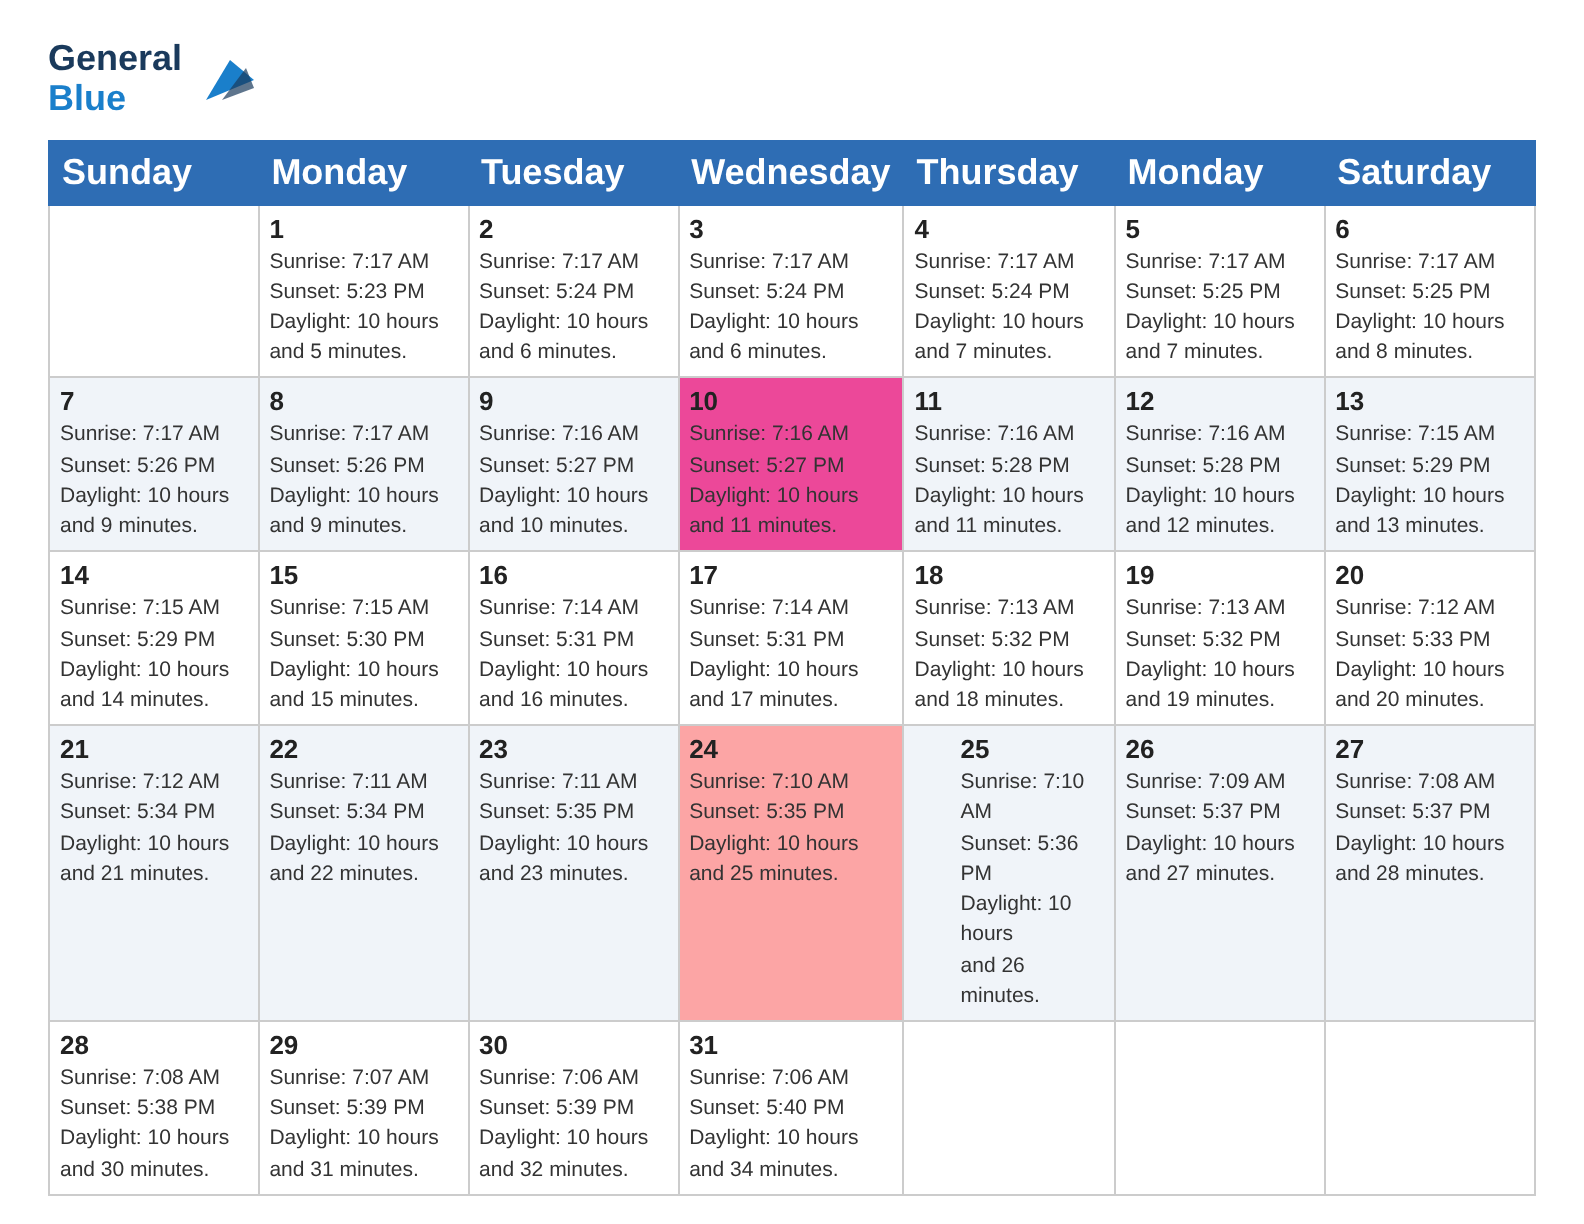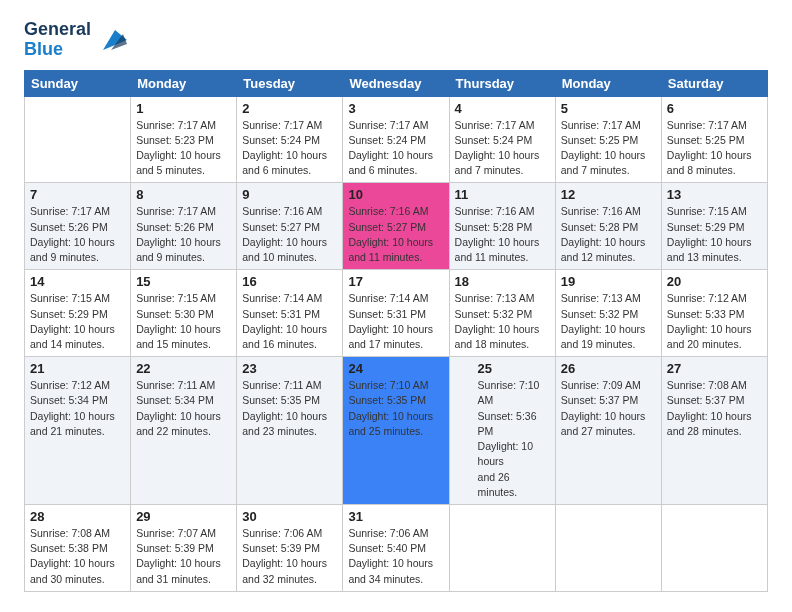--- a/index.html
+++ b/index.html
@@ -49,21 +49,21 @@
     .calendar {
       width: 100%;
       border-collapse: collapse;
       font-size: 11px;
     }
     .calendar th {
       background-color: #2e6db4;
       color: #fff;
       text-align: left;
       padding: 5px 6px;
-      font-size: 13px;
+      font-size: 18px;
       font-weight: bold;
       border: 1px solid #2e6db4;
     }
     .calendar td {
       border: 1px solid #ccc;
       vertical-align: top;
       padding: 4px 5px;
       width: calc(100% / 7);
       min-height: 80px;
       background: #fff;
@@ -216,21 +216,21 @@
           <div class="day-info">Sunrise: 7:12 AM<br>Sunset: 5:34 PM<br>Daylight: 10 hours<br>and 21 minutes.</div>
         </td>
         <td style="background: rgb(240, 244, 249);">
           <span class="day-num">22</span>
           <div class="day-info">Sunrise: 7:11 AM<br>Sunset: 5:34 PM<br>Daylight: 10 hours<br>and 22 minutes.</div>
         </td>
         <td style="background: rgb(240, 244, 249);">
           <span class="day-num">23</span>
           <div class="day-info">Sunrise: 7:11 AM<br>Sunset: 5:35 PM<br>Daylight: 10 hours<br>and 23 minutes.</div>
         </td>
-        <td style="background: #3b82f6;">
+        <td style="background: #fca5a5;">
           <span class="day-num">24</span>
           <div class="day-info">Sunrise: 7:10 AM<br>Sunset: 5:35 PM<br>Daylight: 10 hours<br>and 25 minutes.</div>
         </td>
         <td style="background: rgb(240, 244, 249); padding-left: 28px;">
           <span class="day-num">25</span>
           <div class="day-info">Sunrise: 7:10 AM<br>Sunset: 5:36 PM<br>Daylight: 10 hours<br>and 26 minutes.</div>
         </td>
         <td style="background: rgb(240, 244, 249); margin-top: 12px;">
           <span class="day-num">26</span>
           <div class="day-info">Sunrise: 7:09 AM<br>Sunset: 5:37 PM<br>Daylight: 10 hours<br>and 27 minutes.</div>

